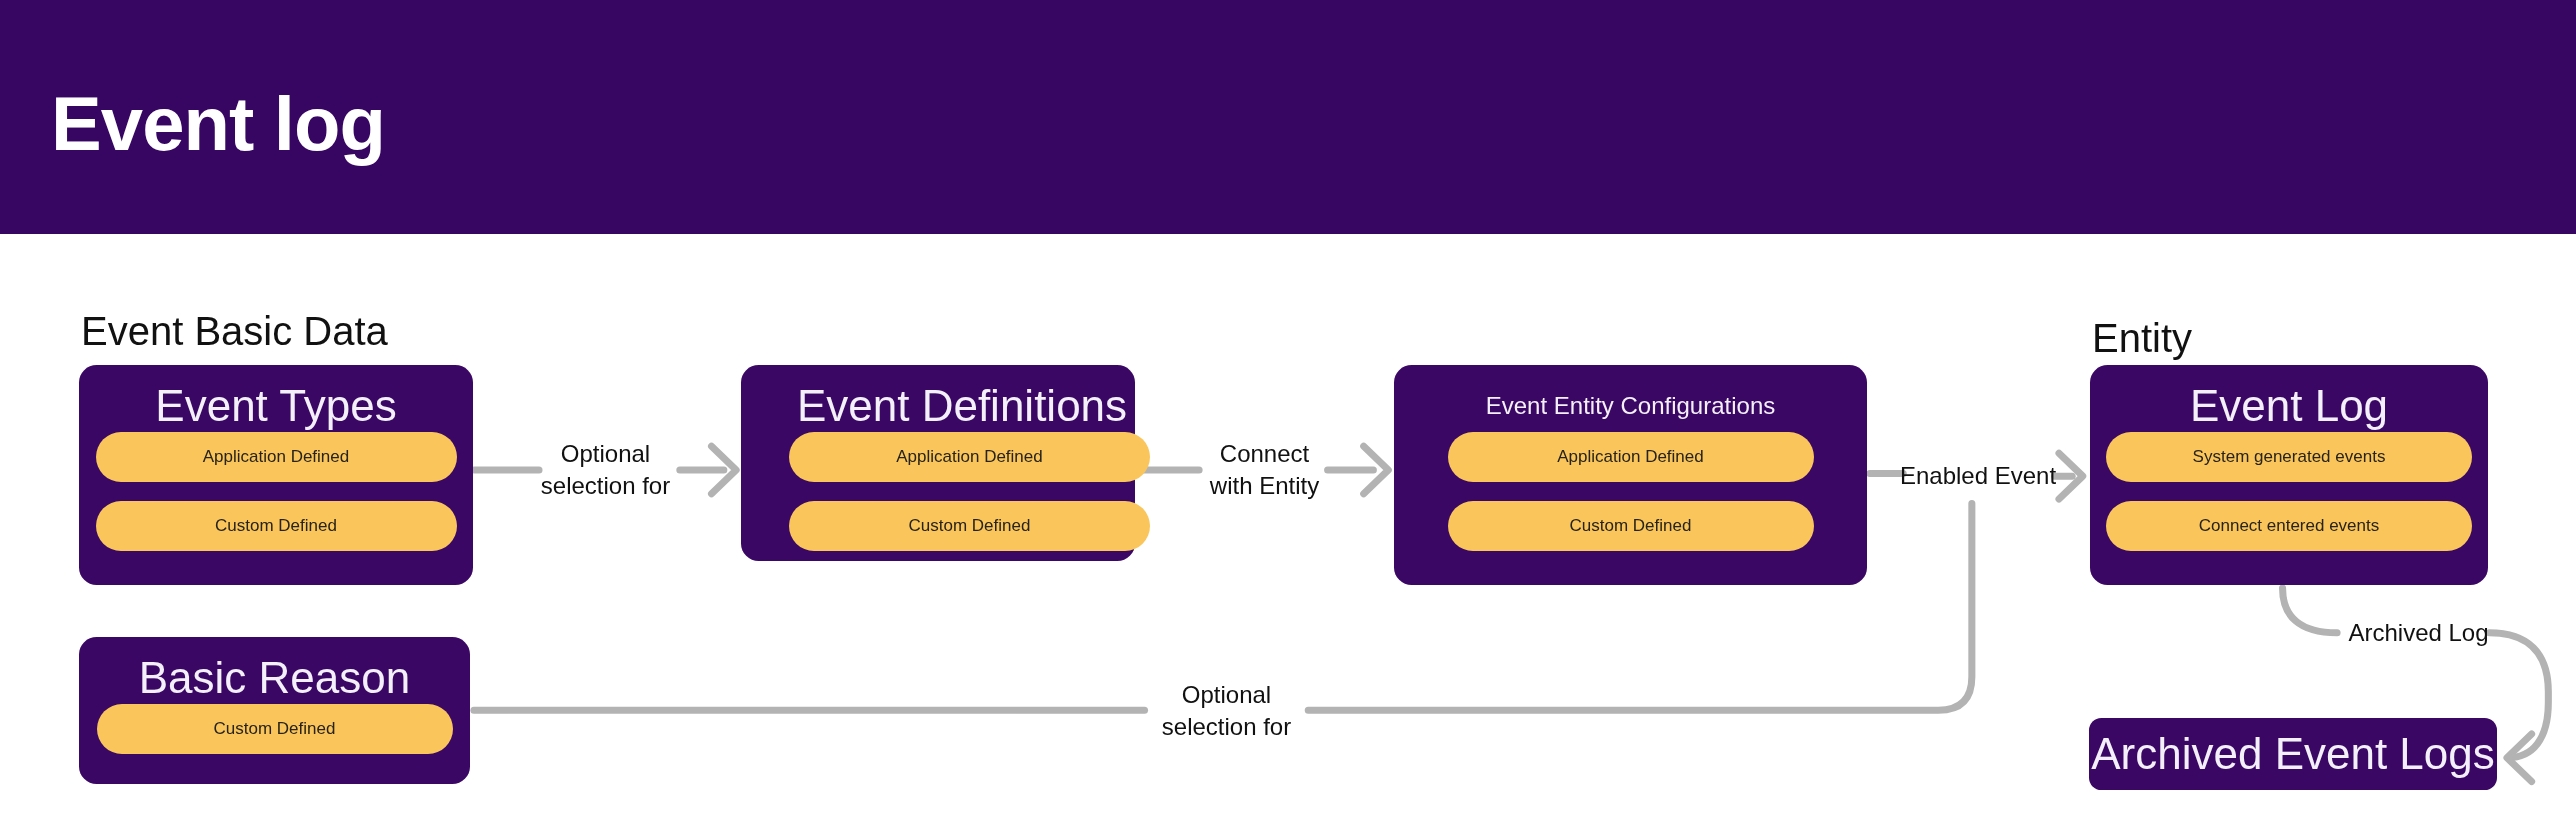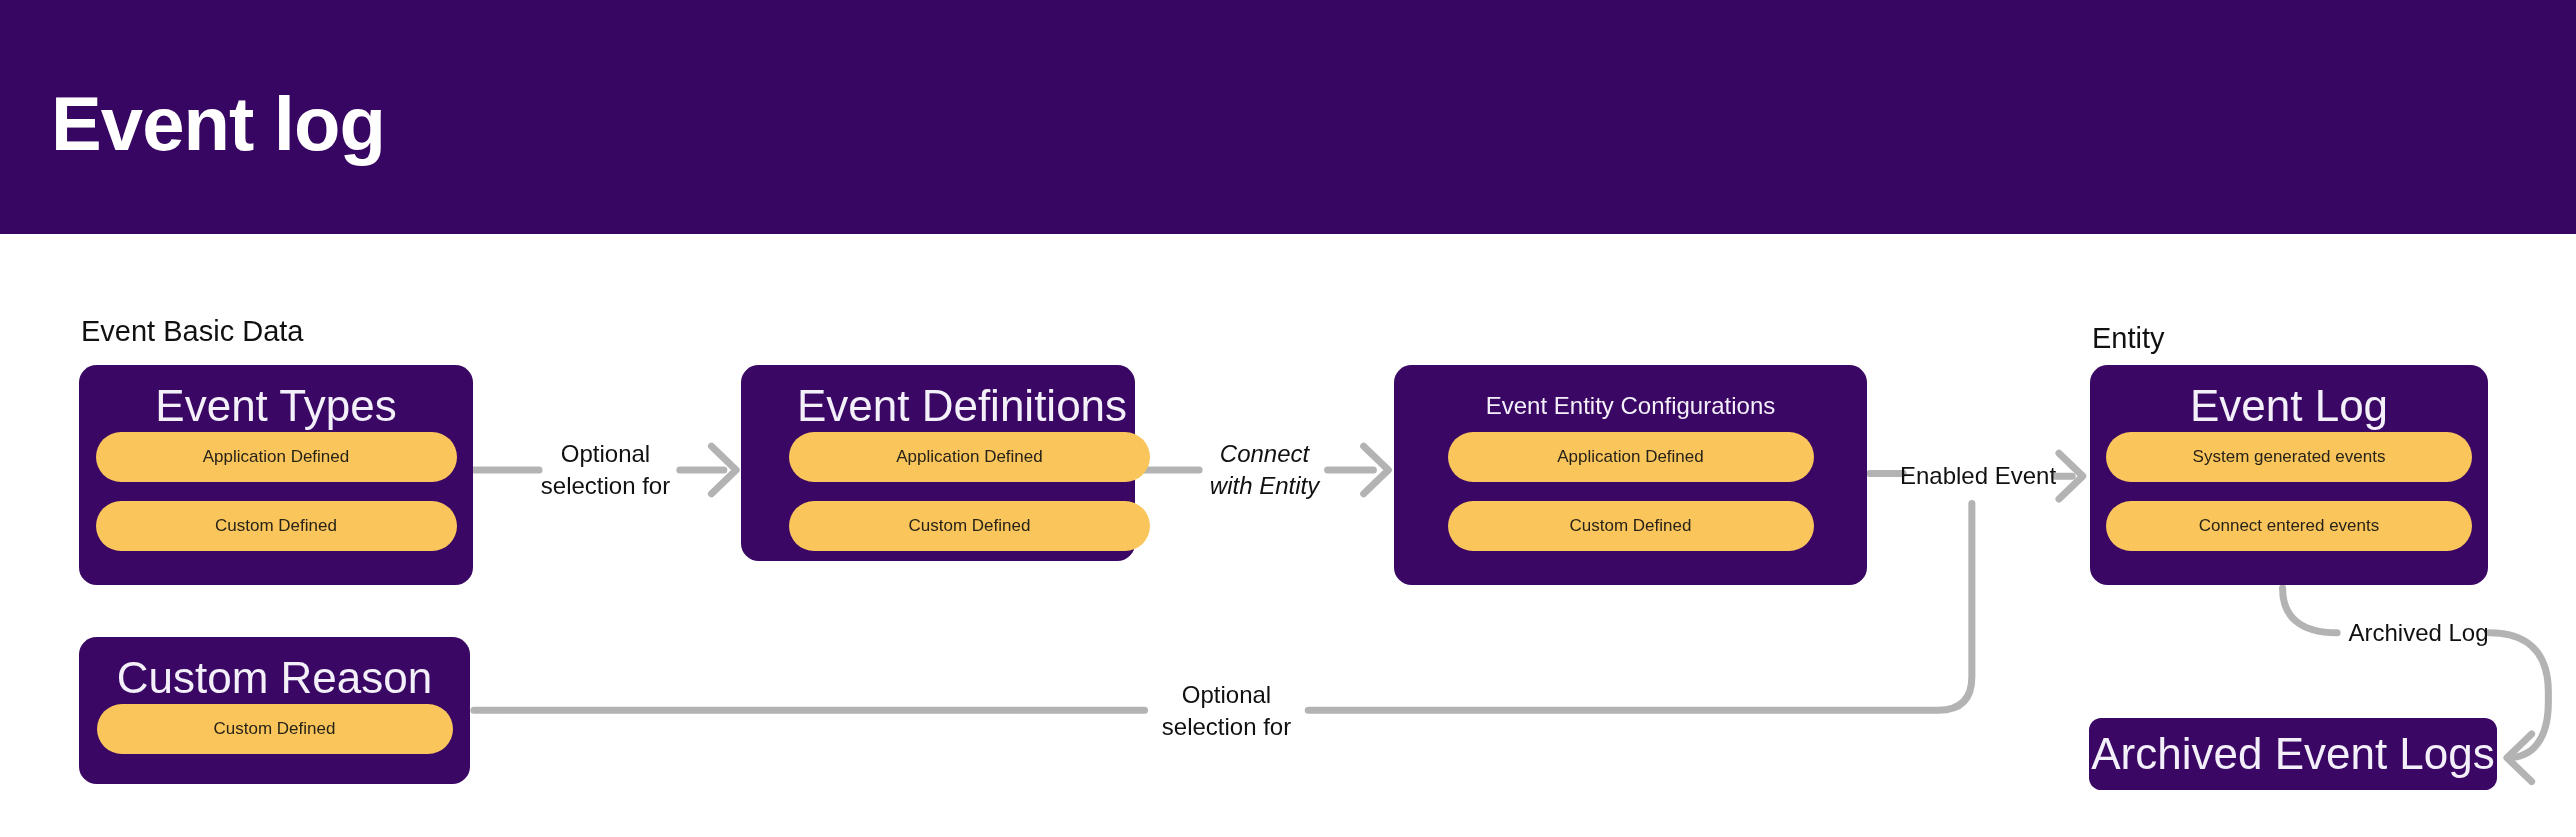--- a/index.html
+++ b/index.html
@@ -35,21 +35,21 @@
   }
 
   
   .canvas{position:absolute;left:0;top:0;width:2576px;height:837px;}
   .wires{position:absolute;left:0;top:0;width:2576px;height:837px;pointer-events:none;}
   .wires path{stroke:var(--wire);stroke-width:8;fill:none;stroke-linecap:round;stroke-linejoin:round;}
 
   
   .section-label{
     position:absolute;
-    font-size:29px;font-weight:500;color:var(--label-text);
+    font-size:40px;font-weight:500;color:var(--label-text);
     line-height:39px;white-space:nowrap;
   }
 
   
   .node{
     position:absolute;
     background:var(--node-bg);
     border-radius:17.6px;
     padding-top:14px;
   }
@@ -139,34 +139,34 @@
       <div class="pill">Custom Defined</div>
     </section>
 
     <section class="node node--elog" style="left:2090px;top:365px;width:398px;height:220px;">
       <h2 class="node-title">Event Log</h2>
       <div class="pill">System generated events</div>
       <div class="pill">Connect entered events</div>
     </section>
 
     <section class="node node--reason" style="left:79px;top:637px;width:391px;height:147px;">
-      <h2 class="node-title">Custom Reason</h2>
+      <h2 class="node-title">Basic Reason</h2>
       <div class="pill">Custom Defined</div>
     </section>
 
     <section class="node node--archived" style="left:2089px;top:718px;width:408px;height:72px;">
       <h2 class="node-title">Archived Event Logs</h2>
     </section>
 
     <div class="wire-label" style="left:500px;top:438px;width:211px;">
       <div>Optional</div>
       <div>selection for</div>
     </div>
 
-    <div class="wire-label" style="left:1159px;top:438px;width:211px;font-style:italic;">
+    <div class="wire-label" style="left:1159px;top:438px;width:211px;">
       <div>Connect</div>
       <div>with Entity</div>
     </div>
 
     <div class="wire-label" style="left:1877px;top:460px;width:202px;">
       <div>Enabled Event</div>
     </div>
 
     <div class="wire-label" style="left:1121px;top:679px;width:211px;">
       <div>Optional</div>

